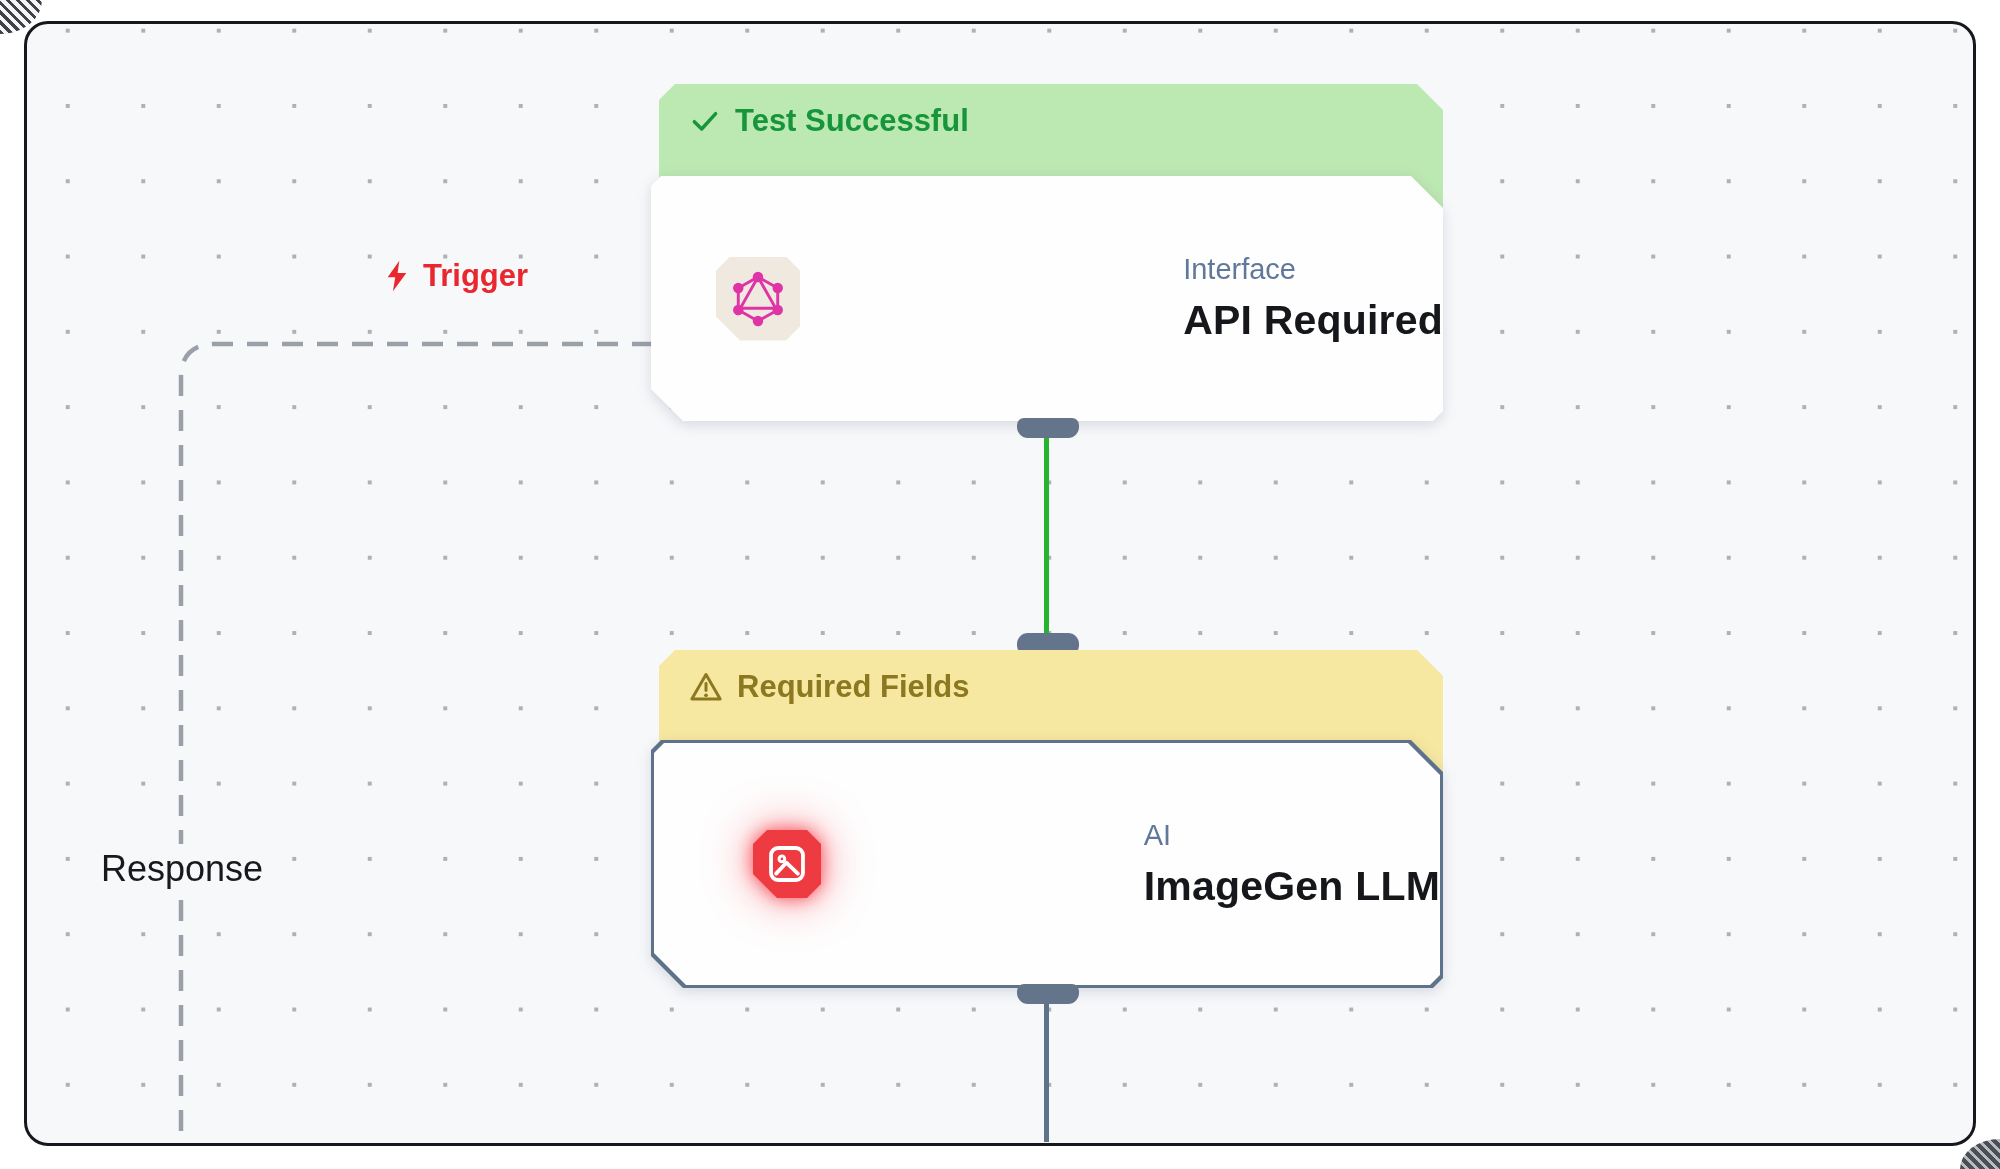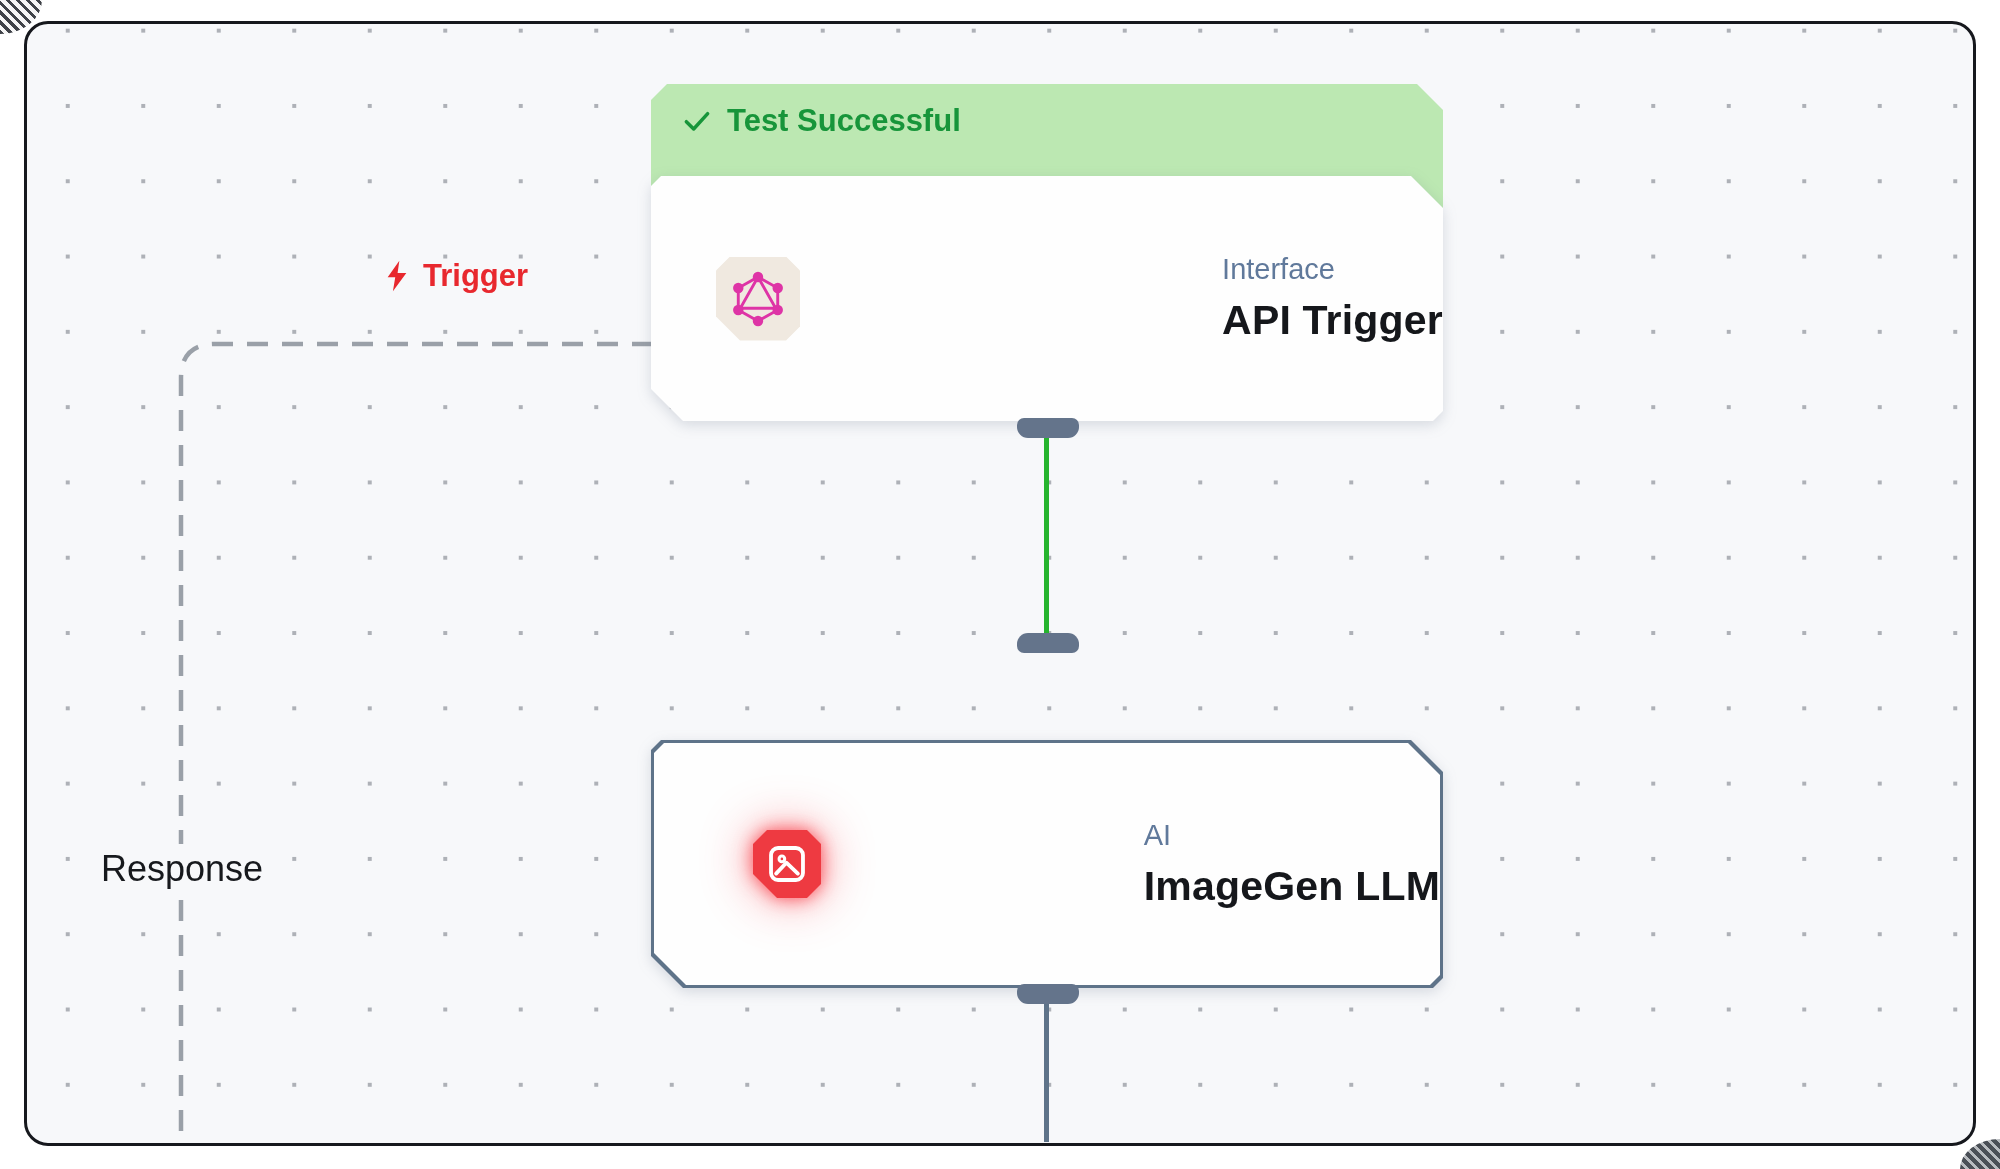--- a/index.html
+++ b/index.html
@@ -30,21 +30,21 @@
   .trigger-label { position:absolute; left:356px; top:234px; display:flex; align-items:center; gap:12px;
                    color:#e8282e; font-size:31px; font-weight:bold; }
   .response-label { position:absolute; left:64px; top:820px; background:#f7f8fa; padding:4px 10px;
                     color:#17191d; font-size:36px; }
 
   
   .node { position:absolute; width:792px; height:337px; }
   .node1 { left:624px; top:60px; }
   .node2 { left:624px; top:626px; }
 
-  .banner { position:absolute; left:0; top:0; right:0; height:127px;
+  .banner { position:absolute; left:8px; top:0; right:0; height:127px;
             display:flex; align-items:flex-start; gap:14px; padding:19px 0 0 30px;
             font-size:31px; font-weight:bold;
             clip-path:polygon(0 16px,16px 0,calc(100% - 26px) 0,100% 26px,100% 100%,0 100%); }
   .banner.green { background:#bce8b2; color:#17953a; }
   .banner.yellow { background:#f6e8a0; color:#8b7820; }
   .banner svg { flex:0 0 auto; margin-top:2px; }
 
   .card-shadow { position:absolute; left:0; right:0; filter:drop-shadow(0 4px 7px rgba(80,95,120,.20)); }
   .node1 .card-shadow { top:92px; height:245px; }
   .node2 .card-shadow { top:90px; height:248px; }
@@ -119,29 +119,37 @@
                   <circle cx="84" cy="69" r="9"></circle>
                     <circle cx="50" cy="88" r="9"></circle>
                   <circle cx="16" cy="69" r="9"></circle>
                     <circle cx="16" cy="31" r="9"></circle>
                 </g>
               </svg>
             </div>
           </div>
           <div class="node-text">
             <div class="category">Interface</div>
-            <div class="title">API Trigger</div>
+            <div class="title">API Required</div>
           </div>
         </div>
       </div>
       <div class="handle out1"></div>
     </div>
 
     <div class="node node2">
       <div class="handle in2"></div>
+      <div class="banner yellow">
+        <svg width="34" height="32" viewBox="0 0 24 22">
+          <path d="M12 2.2 L22 19.5 H2 Z" fill="none" stroke="#8b7820" stroke-width="2.1" stroke-linejoin="round"></path>
+          <line x1="12" y1="8.5" x2="12" y2="13.5" stroke="#8b7820" stroke-width="2.1" stroke-linecap="round"></line>
+          <circle cx="12" cy="16.8" r="1.3" fill="#8b7820"></circle>
+        </svg>
+        <span>Required Fields</span>
+      </div>
       <div class="card-shadow">
         <div class="card-border card-clip">
           <div class="card card-clip">
             <div class="icon-wrap">
               <div class="glow-wrap">
                 <div class="tile red tile-clip">
                   <svg width="46" height="46" viewBox="0 0 36 36">
                     <rect x="5.5" y="5.5" width="25" height="25" rx="5.5" fill="none" stroke="#ffffff" stroke-width="3"></rect>
                     <circle cx="14" cy="14" r="2.2" fill="none" stroke="#ffffff" stroke-width="2.4"></circle>
                     <path d="M9.5 25.5 L17.5 17 L26.5 25.5" fill="none" stroke="#ffffff" stroke-width="3" stroke-linecap="round" stroke-linejoin="round"></path>

